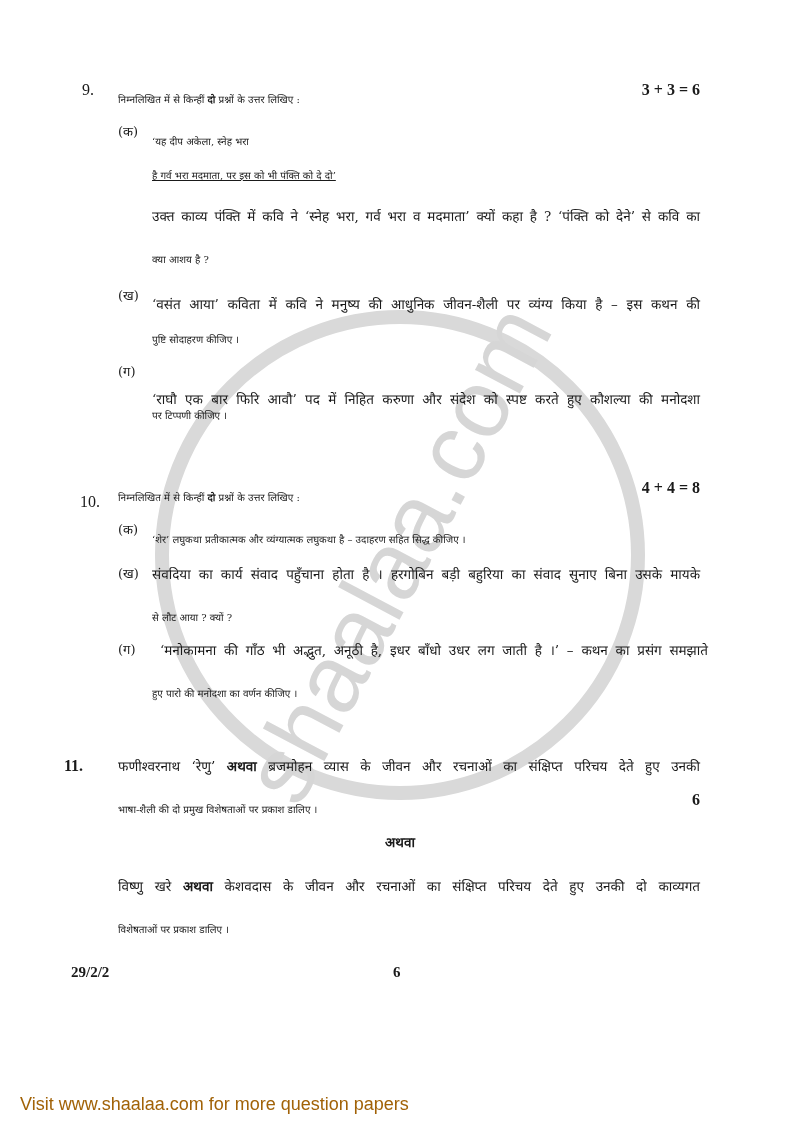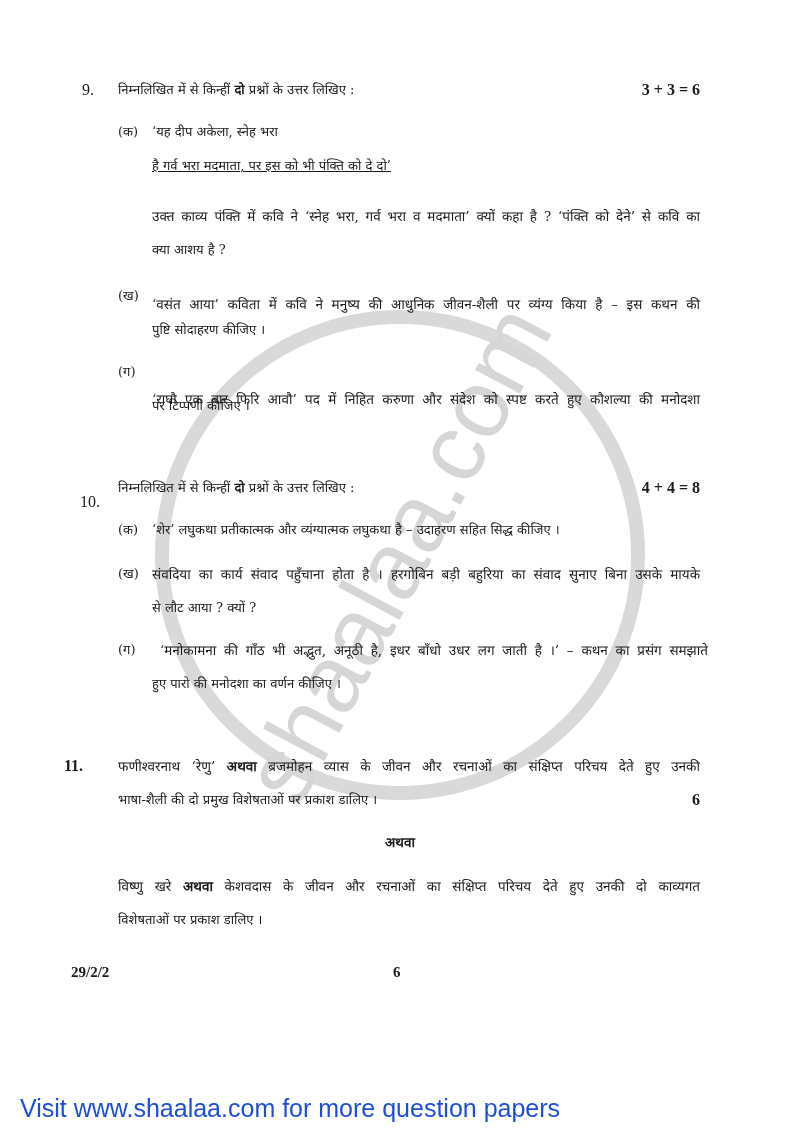--- a/index.html
+++ b/index.html
@@ -1,30 +1,30 @@
 <!DOCTYPE html>
 <html><head>
   <meta charset="utf-8">
   <style>
     html, body { margin: 0; padding: 0; }
     body {
       width: 800px; height: 1131px; background: #ffffff; position: relative; overflow: hidden;
       font-family: "DejaVu Serif", "Liberation Serif", serif; color: #1a1a1a;
     }
     .page { position: absolute; left: 0; top: 0; width: 800px; height: 1131px; }
-    .line { position: absolute; font-size: 13px; white-space: nowrap; line-height: 20px; }
+    .line { position: absolute; font-size: 10px; white-space: nowrap; line-height: 20px; margin-top: 10px; }
     .qnum { position: absolute; font-family: "Liberation Serif", serif; font-size: 16px; line-height: 20px; }
     .marks { position: absolute; font-family: "Liberation Serif", serif; font-weight: bold; font-size: 16px; line-height: 20px; right: 100px; }
     .sub { position: absolute; font-size: 13px; line-height: 20px; left: 118px; }
     .justify { position: absolute; font-size: 13.5px; line-height: 20px; text-align: justify; text-align-last: justify; white-space: nowrap; }
     b { font-weight: bold; }
     .center { position: absolute; left: 0; width: 800px; text-align: center; font-size: 13.5px; line-height: 20px; font-weight: bold; }
     .footer-code { position: absolute; left: 71px; top: 964px; font-family: "Liberation Serif", serif; font-weight: bold; font-size: 15px; }
     .footer-page { position: absolute; left: 393px; top: 964px; font-family: "Liberation Serif", serif; font-weight: bold; font-size: 15px; }
-    .visit { position: absolute; left: 20px; top: 1094px; font-family: "Liberation Sans", sans-serif; font-size: 25px; color: #1d4ed8; }
+    .visit { position: absolute; left: 20px; top: 1094px; font-family: "Liberation Sans", sans-serif; font-size: 18px; color: #a16207; }
     .watermark { position: absolute; left: 150px; top: 305px; width: 500px; height: 500px; pointer-events: none; }
   </style>
 </head>
 <body>
 
 <div class="page">
 
   <svg class="watermark" viewBox="0 0 500 500">
     <circle cx="250" cy="250" r="238" fill="none" stroke="#d9d9d9" stroke-width="14"></circle>
     <text x="250" y="280" text-anchor="middle" transform="rotate(-62 250 250)" font-family="Liberation Sans, sans-serif" font-size="96" fill="#d6d6d6">shaalaa.com</text>

